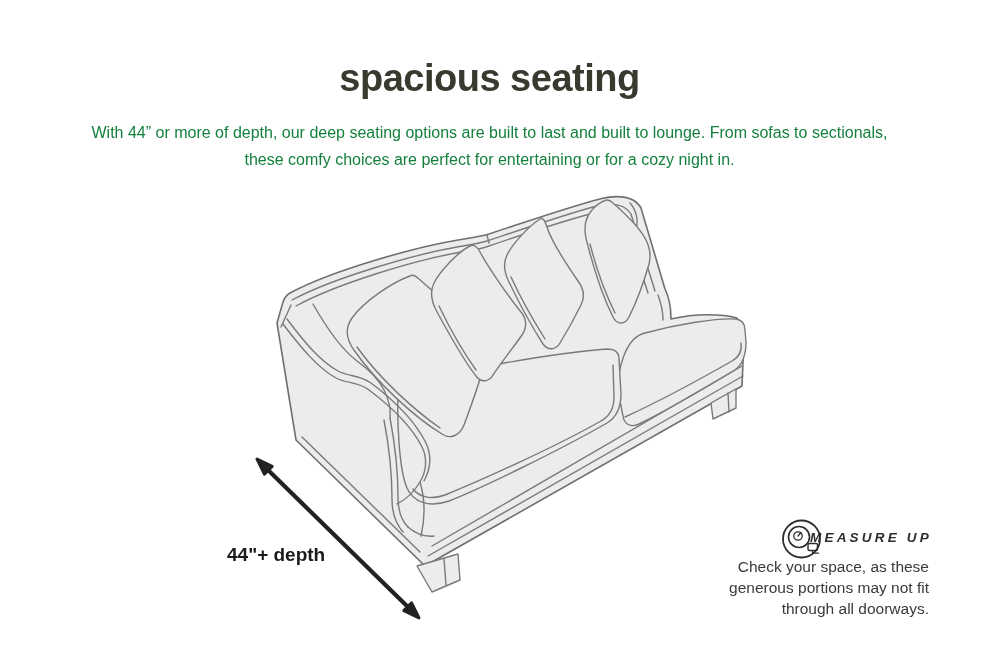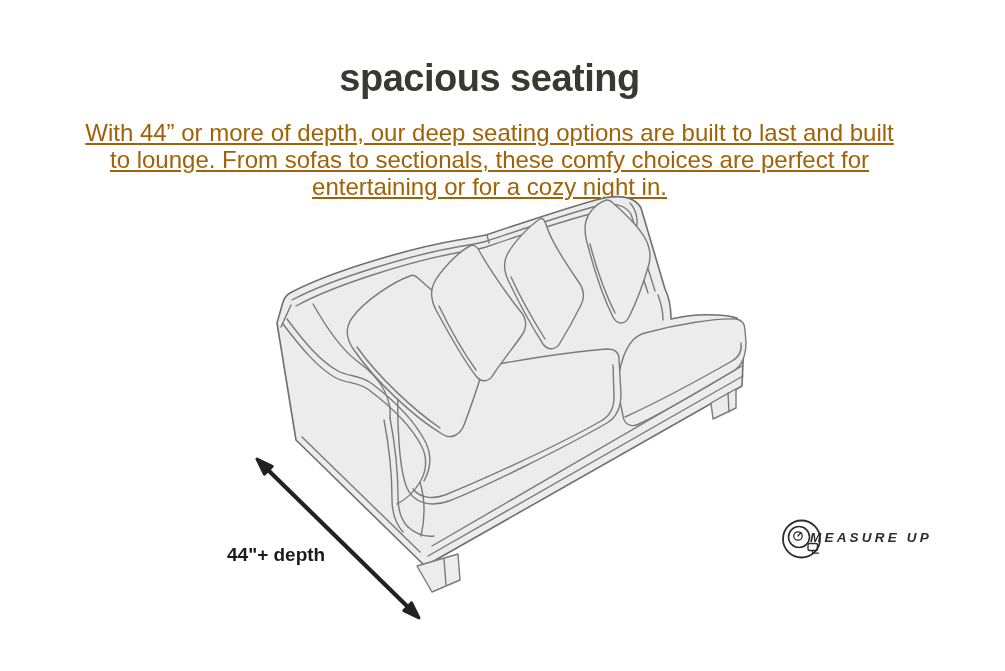--- a/index.html
+++ b/index.html
@@ -23,25 +23,24 @@
     color: #39392f;
     margin: 0;
   }
   .desc {
     position: absolute;
     top: 119px;
     left: 50%;
     transform: translateX(-50%);
     width: 822px;
     text-align: center;
-    font-size: 24px;
+    font-size: 16px;
     line-height: 27px;
-    color: #a16207;
+    color: #15803d;
     margin: 0;
-    text-decoration: underline;
   }
   .illustration-svg {
     position: absolute;
     top: 0; left: 0;
     width: 1005px;
     height: 671px;
   }
   .depth-label {
     position: absolute;
     left: 227px;
@@ -187,14 +186,15 @@
       <path d="M798 536 L801 532.5" stroke-width="1.2"></path>
       <rect x="808" y="543.5" width="9.5" height="7" rx="1.5" stroke-width="1.4"></rect>
       <path d="M812.5 550.5 L812.5 553.2 L818.5 553.2" stroke-width="1.2"></path>
     </g>
   </svg>
 
   <div class="depth-label">44"+ depth</div>
 
   <div class="mu-heading">MEASURE UP</div>
 
+  <div class="mu-note">Check your space, as these generous portions may not fit through all doorways.</div>
 
 </div>
 
 </body></html>

